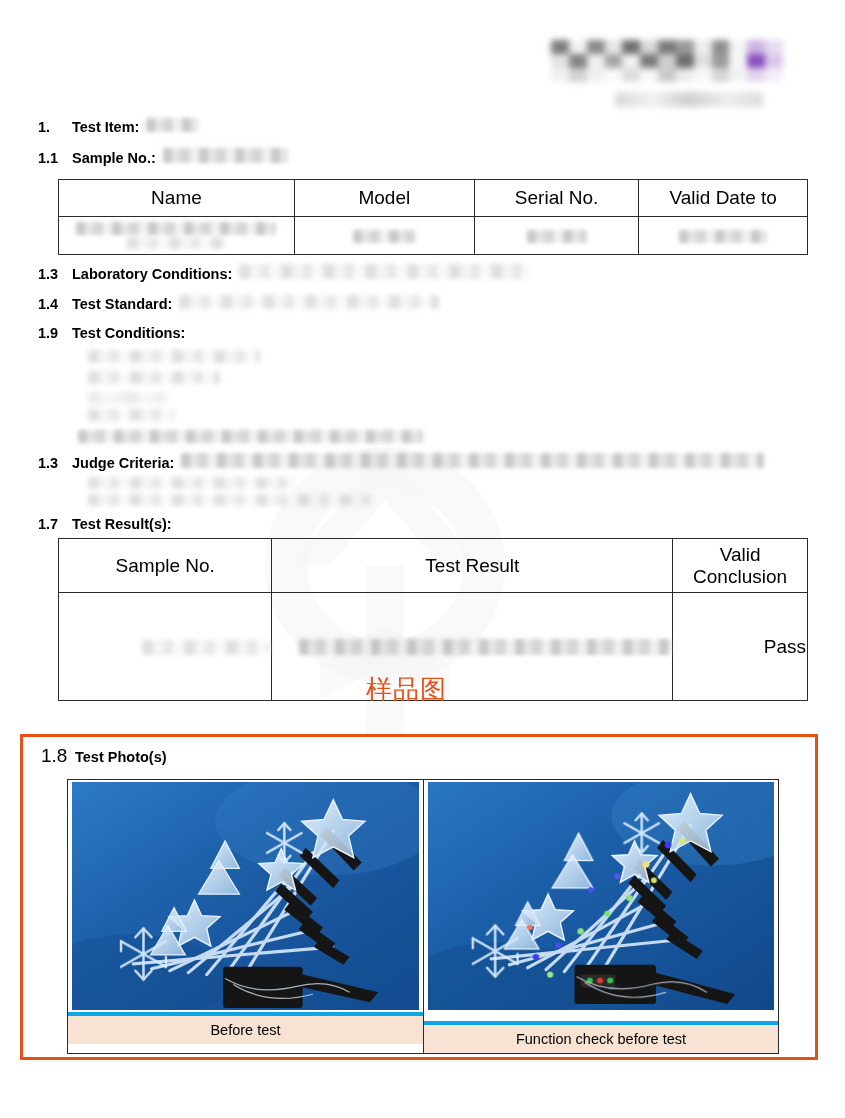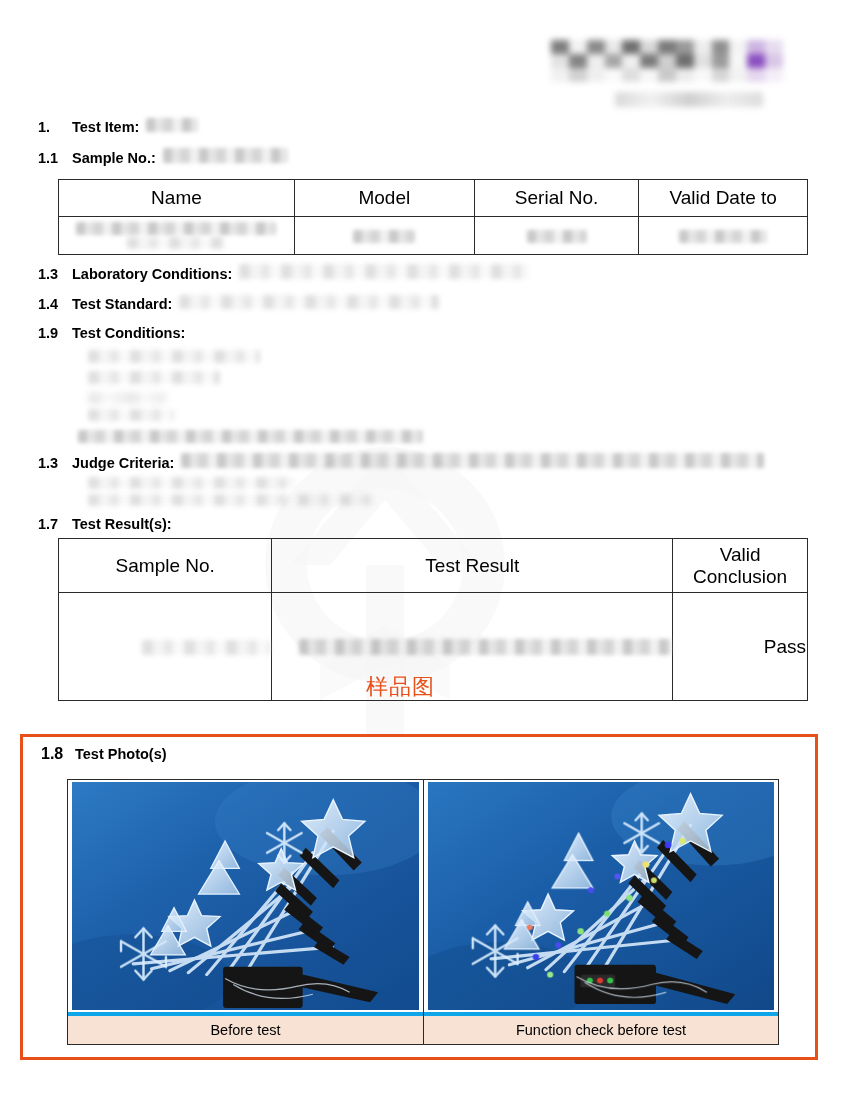--- a/index.html
+++ b/index.html
@@ -127,21 +127,21 @@
 
   #equipment-table td { height: 38px; padding: 3px 6px; }
 
   #result-table th { height: 54px; }
   #result-table td { height: 108px; text-align: right; }
 
   
   #sample-annotation {
     position: absolute;
     left: 366px; top: 676px;
-    font-size: 22px;
+    font-size: 26px;
     color: #E8501A;
     font-weight: normal;
     letter-spacing: 1px;
     z-index: 4;
     line-height: 1;
   }
 
   
   #photo-section {
     position: absolute;
@@ -149,37 +149,37 @@
     width: 798px; height: 326px;
     border: 3px solid #E8501A;
     background: #ffffff;
     z-index: 3;
   }
   #photo-heading {
     display: flex;
     align-items: baseline;
     padding: 8px 0 0 18px;
   }
-  #photo-heading .num { font-weight: bold; font-size: 16px; width: 34px; }
+  #photo-heading .num { font-weight: normal; font-size: 19px; width: 34px; }
   #photo-heading .lbl { font-weight: bold; font-size: 14.5px; }
 
   #photo-grid {
     position: absolute;
     left: 44px; top: 42px;
     width: 712px;
     border: 1px solid #2a2a2a;
     display: flex;
   }
   .photo-cell {
     width: 50%;
     display: flex;
     flex-direction: column;
     background: #ffffff;
   }
-  .photo-cell + .photo-cell { border-left: 1px solid #2a2a2a; }
+  .photo-cell + .photo-cell { border-left: 1px solid #2a2a2a; gap: 9px; }
   .photo-frame {
     height: 232px;
     padding: 2px 4px;
     background: #ffffff;
   }
   .photo-caption {
     height: 32px;
     background: #F8E2D4;
     border-top: 4px solid #0ea5e9;
     display: flex;

